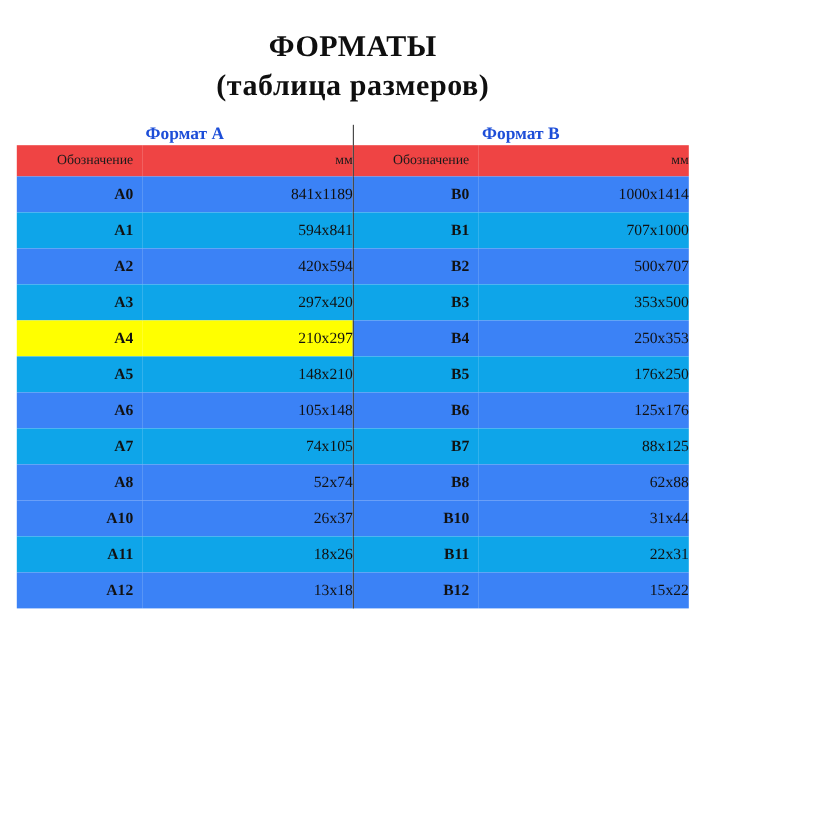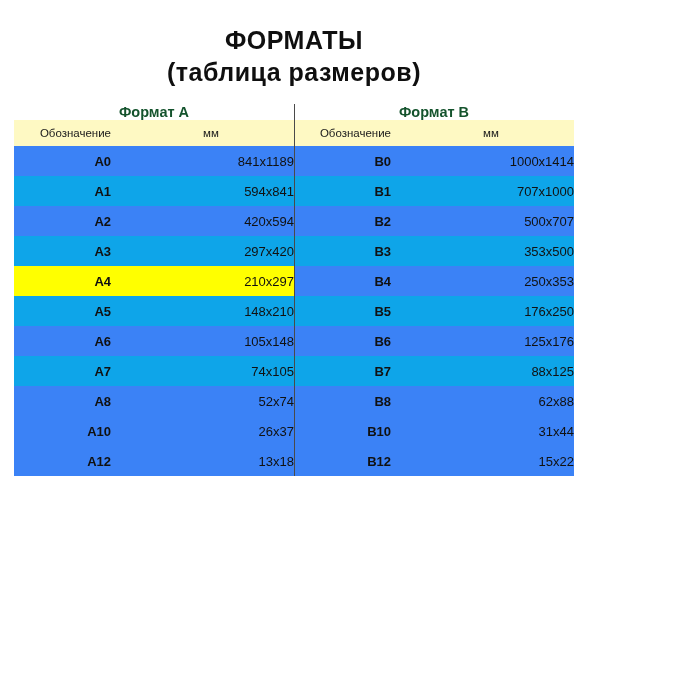--- a/index.html
+++ b/index.html
@@ -12,20 +12,21 @@
     height: 700px;
     font-family: "Liberation Sans", sans-serif;
     color: #111111;
     overflow: hidden;
   }
   .page {
     position: relative;
     width: 588px;
     height: 700px;
     box-sizing: border-box;
+    font-family: Liberation Serif, serif;
   }
   .title-block {
     text-align: center;
     padding-top: 24px;
   }
   .title-line {
     font-size: 25px;
     font-weight: bold;
     letter-spacing: 0.5px;
     line-height: 1.28;
@@ -48,32 +49,32 @@
   
   col.c-code { width: 105px; }
   col.c-mm   { width: 175px; }
   col.c-gap  { width: 0px; }
 
   .group-head {
     font-size: 14.5px;
     font-weight: bold;
     text-align: center;
     padding: 10px 0 12px 0;
-    color: #14532d;
+    color: #1d4ed8;
   }
   .sub-head {
-    background: #fef9c3;
+    background: #ef4444;
     font-size: 11.5px;
     font-weight: normal;
     color: #1a1a1a;
     height: 26px;
     vertical-align: middle;
   }
   .sub-head.code { text-align: right; padding-right: 8px; }
-  .sub-head.mm   { text-align: center;  padding-left: 9px; }
+  .sub-head.mm   { text-align: right;  padding-left: 9px; }
 
   .cell {
     height: 30px;
     vertical-align: middle;
     font-size: 13px;
   }
   .cell.code {
     text-align: right;
     padding-right: 8px;
     font-weight: bold;
@@ -235,20 +236,29 @@
         <tr class="row-plain">
           <td class="cell code">A10</td>
           <td class="cell mm">26x37</td>
           <td class="divider-cell">
               <span class="vline"></span>
             </td>
           <td class="cell code">B10</td>
           <td class="cell mm">31x44</td>
         </tr>
 
+        <tr class="row-shade">
+          <td class="cell code">A11</td>
+          <td class="cell mm">18x26</td>
+          <td class="divider-cell">
+              <span class="vline"></span>
+            </td>
+          <td class="cell code">B11</td>
+          <td class="cell mm">22x31</td>
+        </tr>
 
         <tr class="row-plain">
           <td class="cell code">A12</td>
           <td class="cell mm">13x18</td>
           <td class="divider-cell">
               <span class="vline"></span>
             </td>
           <td class="cell code">B12</td>
           <td class="cell mm">15x22</td>
         </tr>

